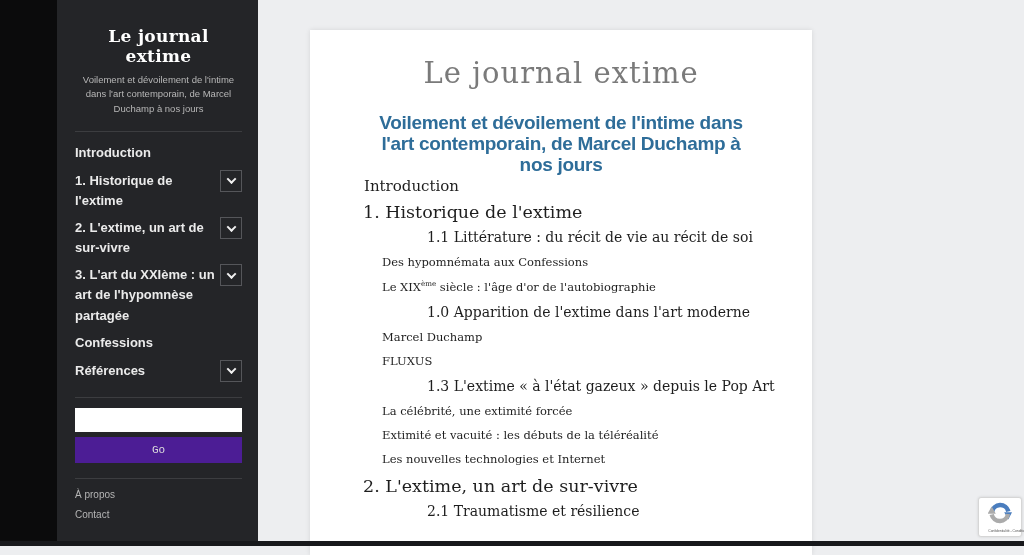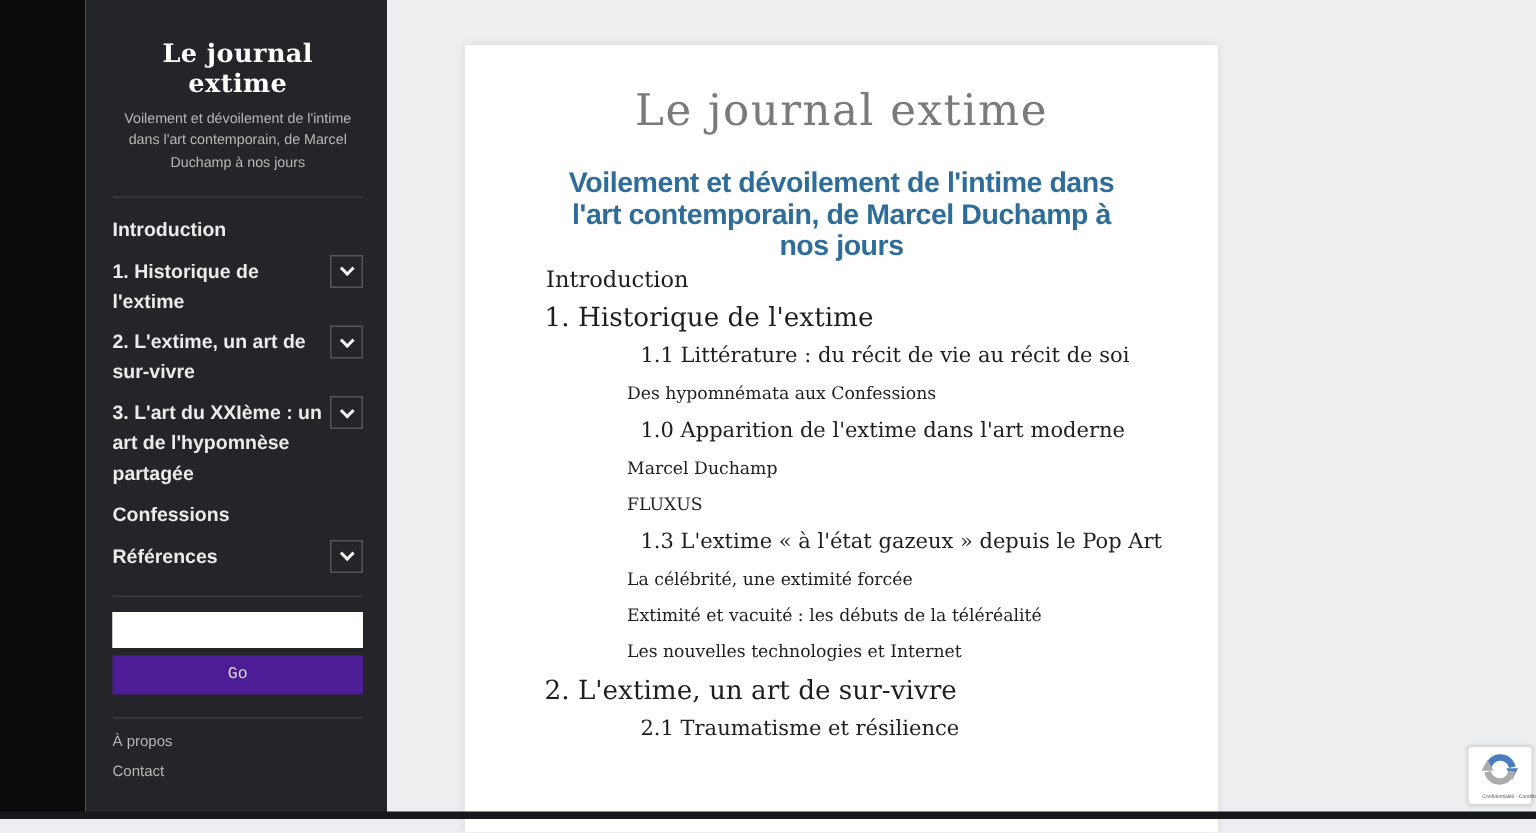--- a/index.html
+++ b/index.html
@@ -134,21 +134,21 @@
     color: #2e6d99;
     text-align: center;
     width: 368px;
     margin: 22px auto 2px auto;
   }
   .toc { font-family: "DejaVu Serif", serif; color: #1e1e1e; }
   .toc-item { cursor: pointer; }
   .toc-item.lvl0 { font-size: 15px;   padding-left: 54px;  margin: 2px 0 4px 0; }
   .toc-item.lvl1 { font-size: 17.5px; padding-left: 53px;  margin: 7px 0 5px 0; }
   .toc-item.lvl2 { font-size: 14px;   padding-left: 117px;  margin: 7px 0 6px 0; }
-  .toc-item.lvl3 { font-size: 11.5px; padding-left: 108px; margin: 10px 0; }
+  .toc-item.lvl3 { font-size: 11.5px; padding-left: 72px; margin: 10px 0; }
   .toc-item sup { font-size: 0.62em; }
 
   
   .recaptcha-badge {
     position: absolute;
     right: 2px; bottom: 9px;
     width: 44px; height: 40px;
     background: #ffffff;
     border: 1px solid #d6d6d6;
     border-radius: 3px;
@@ -232,20 +232,21 @@
 
   <main class="main">
     <article class="page-card">
       <h1 class="page-title">Le journal extime</h1>
       <h2 class="page-subtitle">Voilement et dévoilement de l'intime dans l'art contemporain, de Marcel Duchamp à nos jours</h2>
       <div class="toc" id="toc">
           <div class="toc-item lvl0">Introduction</div>
           <div class="toc-item lvl1">1. Historique de l'extime</div>
           <div class="toc-item lvl2">1.1 Littérature : du récit de vie au récit de soi</div>
           <div class="toc-item lvl3">Des hypomnémata aux Confessions</div>
+          <div class="toc-item lvl3">Le XIX<sup>ème</sup> siècle : l'âge d'or de l'autobiographie</div>
           <div class="toc-item lvl2">1.0 Apparition de l'extime dans l'art moderne</div>
           <div class="toc-item lvl3">Marcel Duchamp</div>
           <div class="toc-item lvl3">FLUXUS</div>
           <div class="toc-item lvl2">1.3 L'extime « à l'état gazeux » depuis le Pop Art</div>
           <div class="toc-item lvl3">La célébrité, une extimité forcée</div>
           <div class="toc-item lvl3">Extimité et vacuité : les débuts de la téléréalité</div>
           <div class="toc-item lvl3">Les nouvelles technologies et Internet</div>
           <div class="toc-item lvl1">2. L'extime, un art de sur-vivre</div>
           <div class="toc-item lvl2">2.1 Traumatisme et résilience</div>
         </div>

